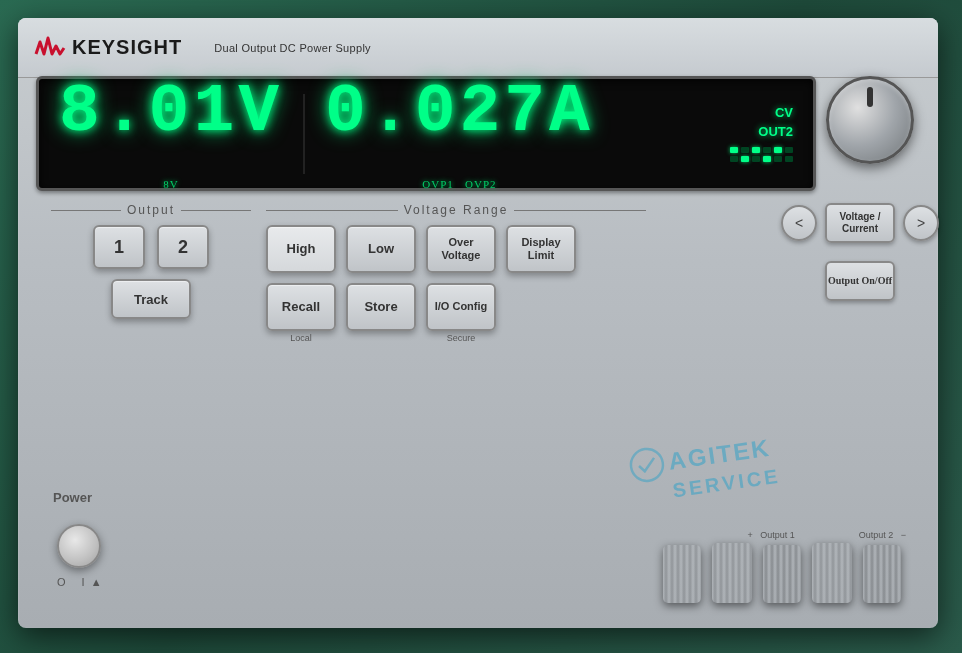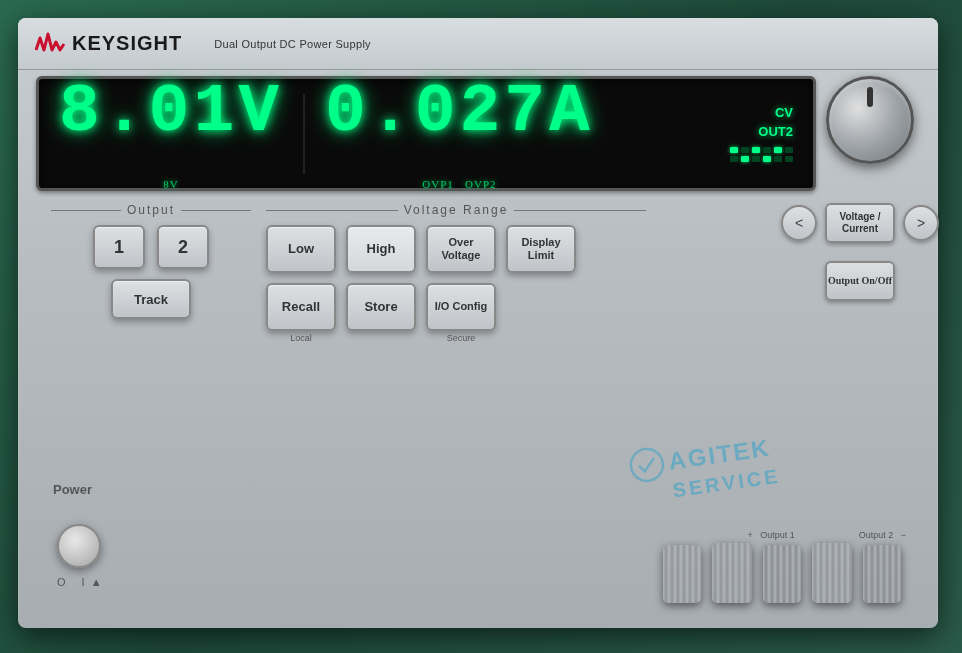--- a/index.html
+++ b/index.html
@@ -31,21 +31,21 @@
       border-radius: 8px;
       box-shadow: 0 8px 30px rgba(0,0,0,0.6), inset 0 1px 2px rgba(255,255,255,0.3);
     }
 
     
     .header-band {
       position: absolute;
       top: 0;
       left: 0;
       right: 0;
-      height: 52px;
+      height: 60px;
       background: linear-gradient(180deg, #d8dde0 0%, #c5cacf 100%);
       border-radius: 8px 8px 0 0;
       display: flex;
       padding: 0 16px;
       border-bottom: 1px solid #999;
     }
 
     .logo-area {
       display: flex;
       align-items: center;
@@ -398,21 +398,21 @@
     
     .power-section {
       position: absolute;
       bottom: 40px;
       left: 35px;
     }
 
     .power-label {
       font-size: 13px;
       color: #555;
-      margin-bottom: 27px;
+      margin-bottom: 19px;
       font-weight: 600;
     }
 
     .power-btn {
       width: 44px;
       height: 44px;
       background: radial-gradient(circle at 40% 35%, #e8e8e8 0%, #c0c0c0 60%, #a0a0a0 100%);
       border-radius: 50%;
       border: 2px solid #888;
       box-shadow: 0 3px 8px rgba(0,0,0,0.4);
@@ -523,24 +523,24 @@
       </div>
       <div class="button-row">
         <button class="btn-track">Track</button>
       </div>
     </div>
 
     <div class="voltage-section">
       <div class="section-label">Voltage Range</div>
       <div class="btn-row">
         <div class="btn-wrapper">
-          <button class="btn-std">Low</button>
+          <button class="btn-std btn-high">High</button>
         </div>
         <div class="btn-wrapper">
-          <button class="btn-std btn-high">High</button>
+          <button class="btn-std">Low</button>
         </div>
         <div class="btn-wrapper">
           <button class="btn-std" style="font-size:11px; line-height:1.2;">
             <span>Over Voltage</span>
           </button>
         </div>
         <div class="btn-wrapper">
           <button class="btn-std" style="font-size:11px; line-height:1.2;">
             <span>Display Limit</span>
           </button>

